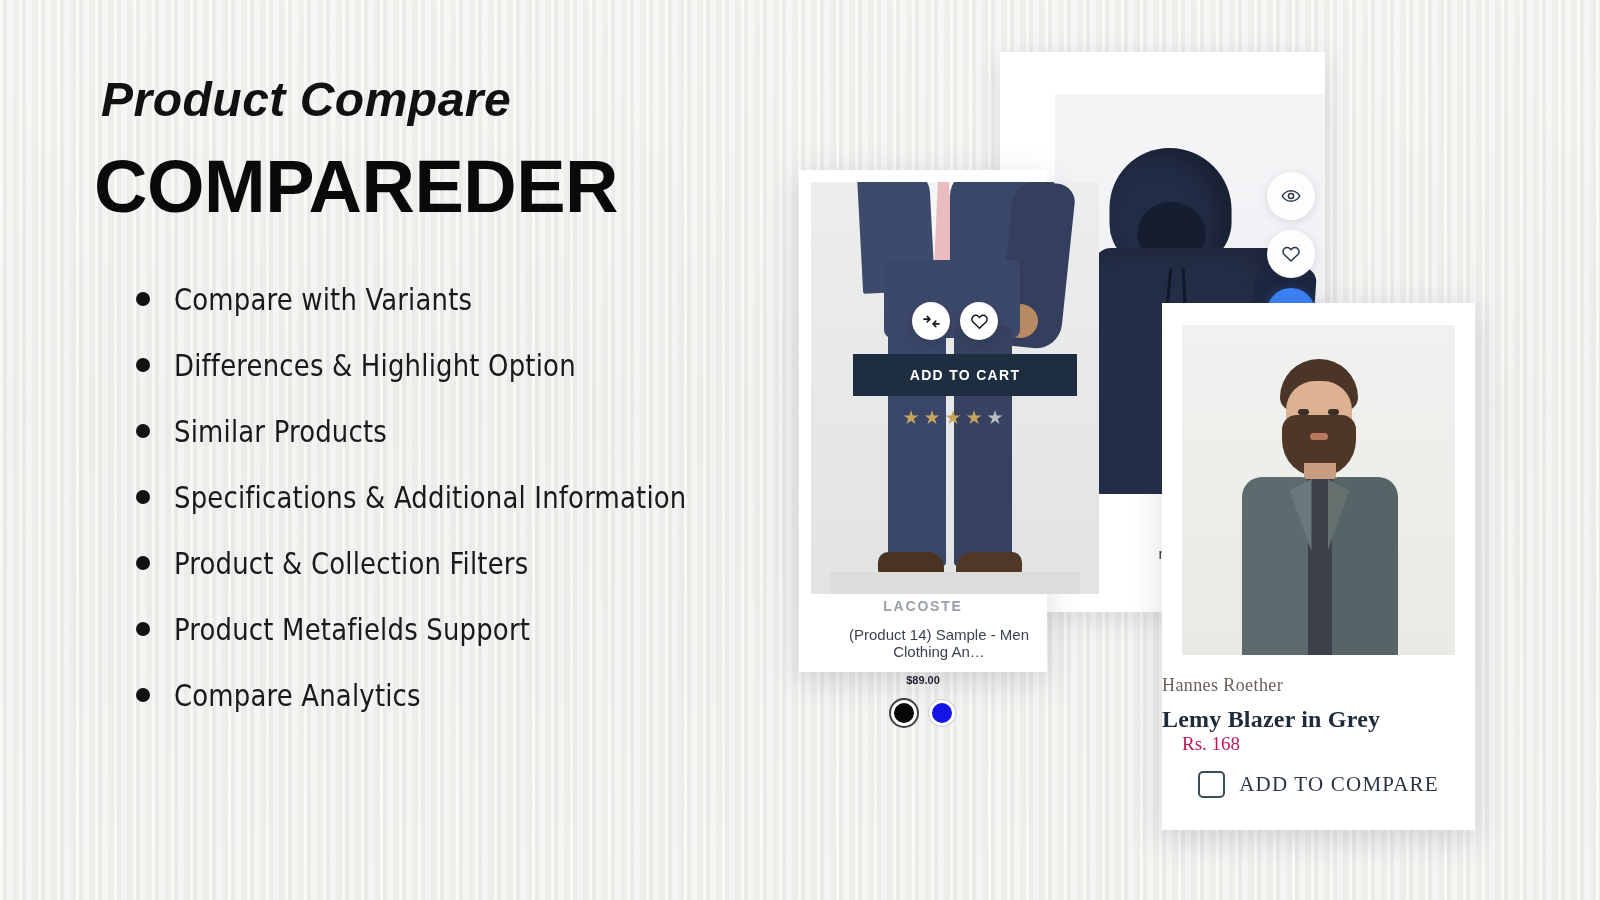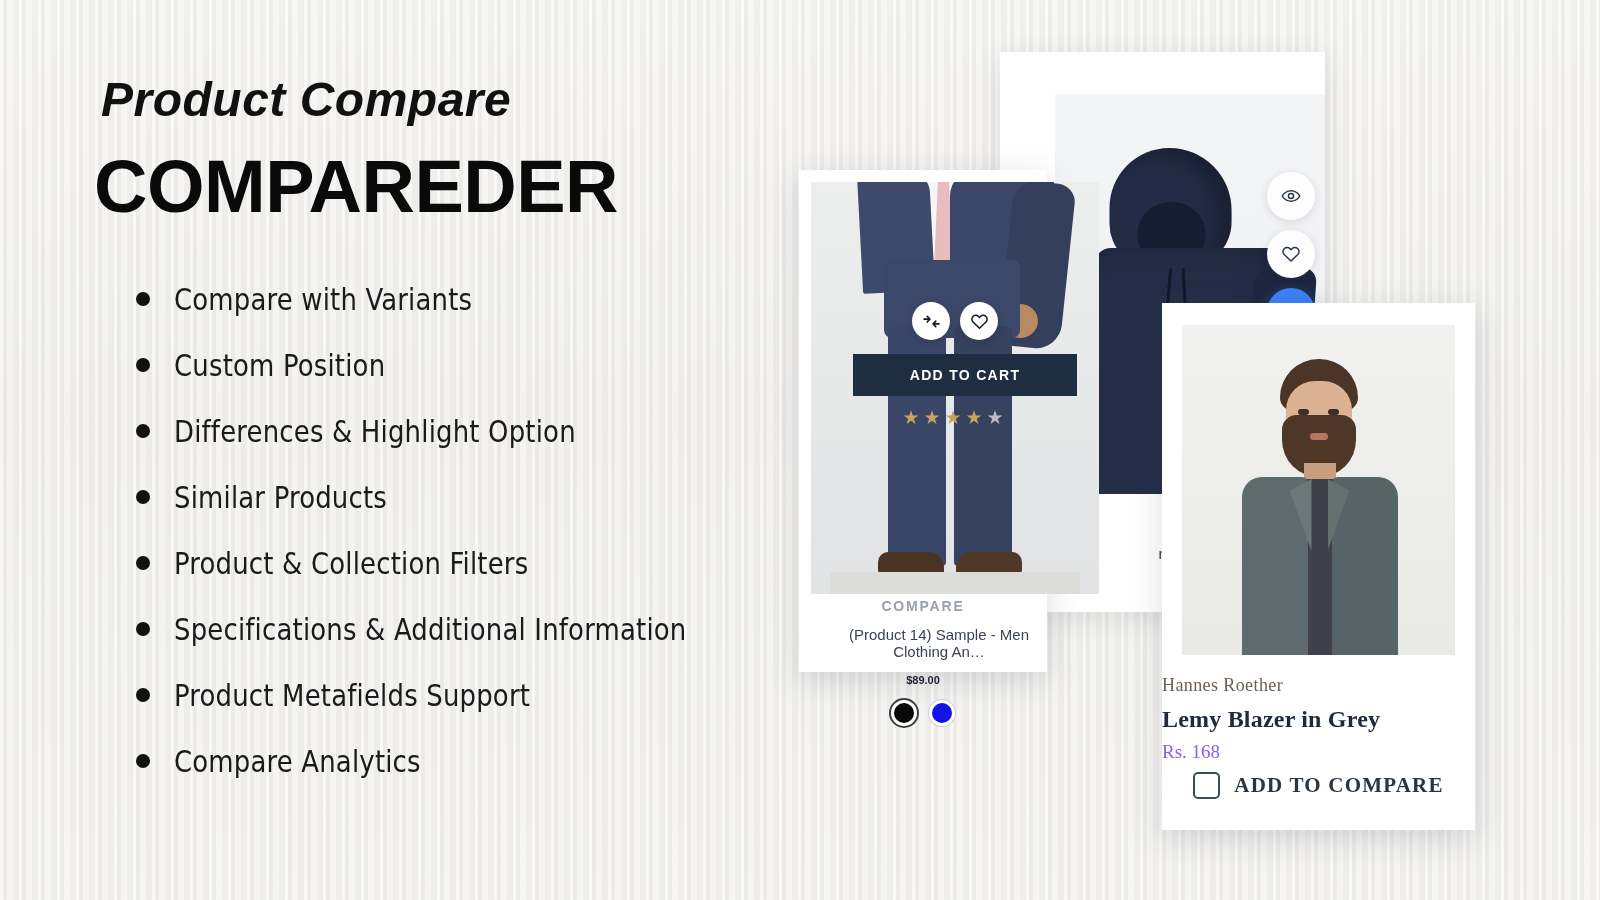--- a/index.html
+++ b/index.html
@@ -224,23 +224,23 @@
               border-radius:6px 20px 0 0;}
   .mn-lapelL{position:absolute;left:66px;top:120px;width:22px;height:72px;background:#6b787b;
              clip-path:polygon(100% 0,100% 100%,0 16%);}
   .mn-lapelR{position:absolute;left:104px;top:120px;width:22px;height:72px;background:#64716f;
              clip-path:polygon(0 0,100% 16%,0 100%);}
 
   #blazer-meta{position:absolute;left:0;right:0;top:372px;
                font-family:"Liberation Serif",serif;}
   #blazer-brand{font-size:18px;color:#6b6157;letter-spacing:0.4px;}
   #blazer-title{font-size:24px;font-weight:bold;color:#1f2a3a;margin-top:10px;letter-spacing:0.2px;}
-  #blazer-price{font-size:19px;color:#8b5cf6;margin-top:8px;}
+  #blazer-price{font-size:19px;color:#be185d;margin-top:0;padding-left:20px;}
   #blazer-compare{
-    margin-top:9px;display:flex;align-items:center;justify-content:center;gap:14px;font-weight:bold;
+    margin-top:16px;display:flex;align-items:center;justify-content:center;gap:14px;
   }
   #compare-checkbox{
     width:27px;height:27px;border:2px solid #3a4f54;border-radius:5px;background:transparent;
     box-sizing:border-box;
   }
   #compare-label{font-size:21px;letter-spacing:1.2px;color:#2a3442;
                  font-family:"Liberation Serif",serif;}
 </style>
 </head>
 <body>
@@ -250,37 +250,33 @@
 <div id="left-col">
   <div id="kicker">Product Compare</div>
   <div id="headline">COMPAREDER</div>
   <ul id="feature-list">
     <li class="feature-row">
       <span class="bullet"></span>
       <span class="feature-label">Compare with Variants</span>
     </li>
     <li class="feature-row">
       <span class="bullet"></span>
-      <span class="feature-label">Custom Position</span>
-    </li>
-    <li class="feature-row">
-      <span class="bullet"></span>
       <span class="feature-label">Differences &amp; Highlight Option</span>
     </li>
     <li class="feature-row">
       <span class="bullet"></span>
       <span class="feature-label">Similar Products</span>
     </li>
     <li class="feature-row">
       <span class="bullet"></span>
+      <span class="feature-label">Specifications &amp; Additional Information</span>
+    </li>
+    <li class="feature-row">
+      <span class="bullet"></span>
       <span class="feature-label">Product &amp; Collection Filters</span>
-    </li>
-    <li class="feature-row">
-      <span class="bullet"></span>
-      <span class="feature-label">Specifications &amp; Additional Information</span>
     </li>
     <li class="feature-row">
       <span class="bullet"></span>
       <span class="feature-label">Product Metafields Support</span>
     </li>
     <li class="feature-row">
       <span class="bullet"></span>
       <span class="feature-label">Compare Analytics</span>
     </li>
   </ul>
@@ -365,21 +361,21 @@
             <path d="M12 20.5 3.8 12.6a4.9 4.9 0 1 1 7-6.9l1.2 1.2 1.2-1.2a4.9 4.9 0 1 1 7 6.9Z"></path>
           </svg>
         </div>
       </div>
       <div id="add-to-cart">ADD TO CART</div>
       <div id="suit-stars">
         <span class="st-on">★</span><span class="st-on">★</span><span class="st-on">★</span><span class="st-on">★</span><span class="st-off">★</span>
       </div>
     </div>
     <div id="suit-meta">
-      <div id="suit-brand">COMPARE</div>
+      <div id="suit-brand">LACOSTE</div>
       <div id="suit-title">(Product 14) Sample - Men Clothing An…</div>
       <div id="suit-price">$89.00</div>
       <div id="suit-swatches">
         <span class="swatch sw-black"></span>
         <span class="swatch sw-blue"></span>
       </div>
     </div>
   </div>
 
   <div class="card" id="card-blazer">

